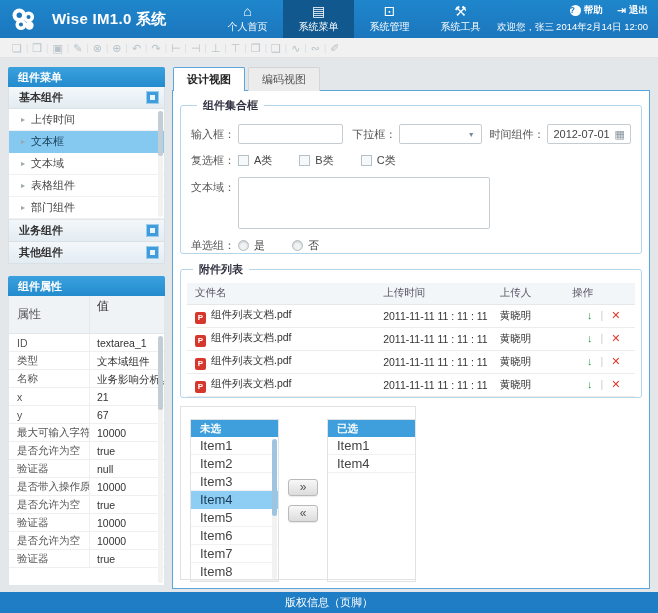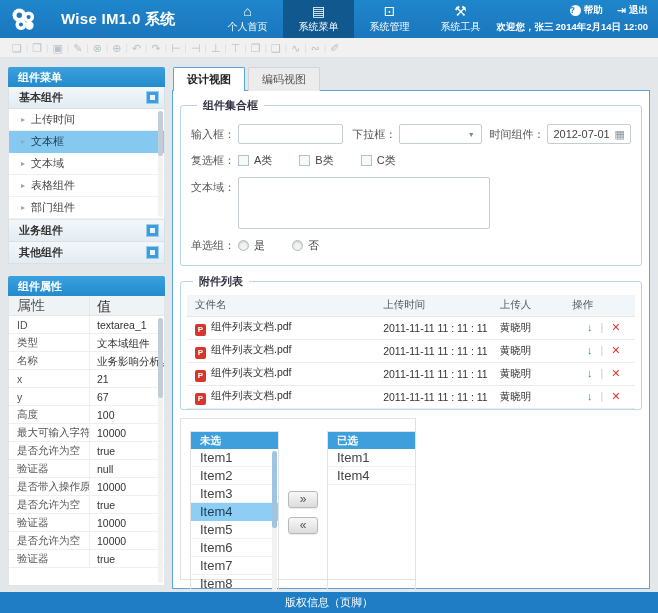--- a/index.html
+++ b/index.html
@@ -1,34 +1,34 @@
 <!DOCTYPE html>
 <html><head>
 <meta charset="utf-8">
 <style>
 *{margin:0;padding:0;box-sizing:border-box}
 html,body{width:658px;height:613px}
 body{font-family:"Liberation Sans","DejaVu Sans",sans-serif;background:#e3e7ea;overflow:hidden;position:relative}
 
 
 .topbar{height:38px;background:linear-gradient(#1f86cc,#1b76bd);display:flex;align-items:stretch;color:#fff}
-.brand{display:flex;align-items:center;gap:24px;padding-left:10px;width:212px}
+.brand{display:flex;align-items:center;gap:15px;padding-left:10px;width:212px}
 .logo{width:27px;height:27px;flex:none}
 .brand-title{font-size:15px;font-weight:bold;letter-spacing:.3px}
 .mainnav{display:flex}
 .nav-item{width:71px;display:flex;flex-direction:column;align-items:center;justify-content:center;gap:1px;cursor:pointer}
 .nav-item.active{background:#11588f}
 .nav-ico{font-size:14px;line-height:15px}
 .nav-lbl{font-size:10px}
 .user-area{margin-left:auto;padding:4px 10px 4px 0;display:flex;flex-direction:column;align-items:flex-end;justify-content:space-between;font-size:9.5px}
 .user-top{display:flex;gap:14px;align-items:center;font-weight:bold}
 .user-top span{cursor:pointer;display:flex;align-items:center;gap:3px}
 .qicon{display:inline-block;width:11px;height:11px;border-radius:50%;background:#fff;color:#1b76bd;font-size:8.5px;font-weight:bold;text-align:center;line-height:11px}
 .exit-ico{font-size:11px}
-.user-bottom{display:flex;gap:2px;font-weight:bold}
+.user-bottom{display:flex;gap:2px;font-weight:normal}
 
 
 .toolbar{height:20px;background:#f0f1f0;border-bottom:1px solid #e3e3e3;display:flex;align-items:center;padding-left:8px;color:#b9c3cb;font-size:11px}
 .tb-ico{padding:0 4px;cursor:pointer;line-height:18px}
 .tb-sep{color:#dcdcdc;font-size:9px}
 
 
 .body-wrap{display:flex;padding:9px 8px 0;align-items:flex-start;gap:7px}
 
 
@@ -37,36 +37,36 @@
 .acc-header{height:22px;flex:none;background:linear-gradient(#f3f7fa,#e3ecf2);border:1px solid #d9e1e7;border-top:none;display:flex;align-items:center;justify-content:space-between;padding:0 5px 0 10px;font-weight:bold;color:#333;cursor:pointer}
 .acc-btn{width:13px;height:13px;background:#3f9ddd;border:1px solid #9cccec;position:relative;flex:none}
 .acc-btn::after{content:'';position:absolute;left:3px;top:3px;right:3px;bottom:3px;background:#eaf4fb}
 .acc-list{background:#fff;border:1px solid #e0e6ea;border-top:none;position:relative}
 .acc-item{height:22px;display:flex;align-items:center;gap:6px;padding-left:12px;color:#444;border-bottom:1px solid #f0f0f0;cursor:pointer}
 .acc-item .tri{color:#9aa6ad;font-size:8px}
 .acc-item.sel{background:#85c8f0;border-bottom-color:#85c8f0;color:#173c54}
 .vscroll{position:absolute;right:1px;top:2px;bottom:2px;width:5px;background:#f2f2f2;border-radius:3px}
 .vscroll .thumb{position:absolute;top:0;left:0;width:5px;height:42%;background:#c2cdd5;border-radius:3px}
 .props-title{margin-top:12px}
-.props-head{display:flex;height:20px;flex:none;background:#f0f3f5;border:1px solid #e0e6ea;border-top:none;align-items:center;color:#667;font-size:14px}
+.props-head{display:flex;height:38px;flex:none;background:#f0f3f5;border:1px solid #e0e6ea;border-top:none;align-items:center;color:#667;font-size:12px}
 .props-body{flex:1;background:#fff;border:1px solid #e0e6ea;border-top:none;overflow:hidden;position:relative}
 .prow{display:flex;height:18px;align-items:center;font-size:10.5px;border-bottom:1px solid #efefef}
 .pc1{width:80px;flex:none;padding-left:8px;color:#555;overflow:hidden;white-space:nowrap}
 .pc2{flex:1;padding-left:7px;color:#333;border-left:1px solid #efefef;height:100%;line-height:18px;overflow:hidden;white-space:nowrap}
 .props-head .pc2{border-left:1px solid #e4e9ec;line-height:20px}
 
 
 .main{flex:1;height:522px;display:flex;flex-direction:column;min-width:0}
 .tabs{display:flex;height:24px;flex:none;padding-left:1px}
 .tab{padding:0 13px;line-height:22px;font-size:11px;color:#555;background:#ececec;border:1px solid #d4d4d4;border-bottom:none;margin-right:3px;border-radius:2px 2px 0 0;cursor:pointer;position:relative}
 .tab.active{background:#fff;border:1px solid #5aa5dc;border-bottom:none;color:#222;font-weight:bold;z-index:3}
 .tab.active::after{content:'';position:absolute;left:0;right:0;bottom:-2px;height:2px;background:#fff}
 .main-box{flex:1;background:#fff;border:1px solid #5aa5dc;margin-top:-1px;padding:7px 7px 8px;display:flex;flex-direction:column;min-height:0}
 
-.fs{border:1px solid #b5d5ea;border-radius:3px;padding:2px 10px 12px;margin-bottom:8px}
+.fs{border:1px solid #b5d5ea;border-radius:3px;padding:2px 10px 0;margin-bottom:8px}
 .fs legend{font-size:11px;font-weight:bold;color:#334;padding:0 6px;margin-left:6px}
 .frow{display:flex;align-items:center;margin-top:9px;font-size:11px;color:#555}
 .flabel{flex:none;margin-right:3px}
 .tinput{width:105px;height:20px;border:1px solid #c6cdd2;border-radius:2px;background:#fff;font-size:11px;padding:0 4px;color:#333;outline:none}
 .selectbox{width:106px;height:20px;border:1px solid #c6cdd2;border-radius:2px;background:#fff;display:flex;align-items:center;justify-content:flex-end;padding-right:6px;color:#7a8891;font-size:7px;margin-right:0;cursor:pointer}
 .datebox{width:106px;height:20px;border:1px solid #c6cdd2;border-radius:2px;background:#fff;display:flex;align-items:center;justify-content:space-between;padding:0 5px;font-size:11px;color:#444;cursor:pointer}
 .calicon{color:#8a97a0;font-size:11px}
 .gap1{width:12px}.gap2{width:10px}
 .cb{display:flex;align-items:center;gap:5px;margin-right:27px;cursor:pointer;color:#444}
 .cbox{width:11px;height:11px;border:1px solid #b6c0c7;background:#f6f9fa;flex:none}
@@ -261,24 +261,20 @@
           <div class="pc1">名称</div>
           <div class="pc2">业务影响分析说明</div>
         </div>
         <div class="prow">
           <div class="pc1">x</div>
           <div class="pc2">21</div>
         </div>
         <div class="prow">
           <div class="pc1">y</div>
           <div class="pc2">67</div>
-        </div>
-        <div class="prow">
-          <div class="pc1">高度</div>
-          <div class="pc2">100</div>
         </div>
         <div class="prow">
           <div class="pc1">最大可输入字符数</div>
           <div class="pc2">10000</div>
         </div>
         <div class="prow">
           <div class="pc1">是否允许为空</div>
           <div class="pc2">true</div>
         </div>
         <div class="prow">

